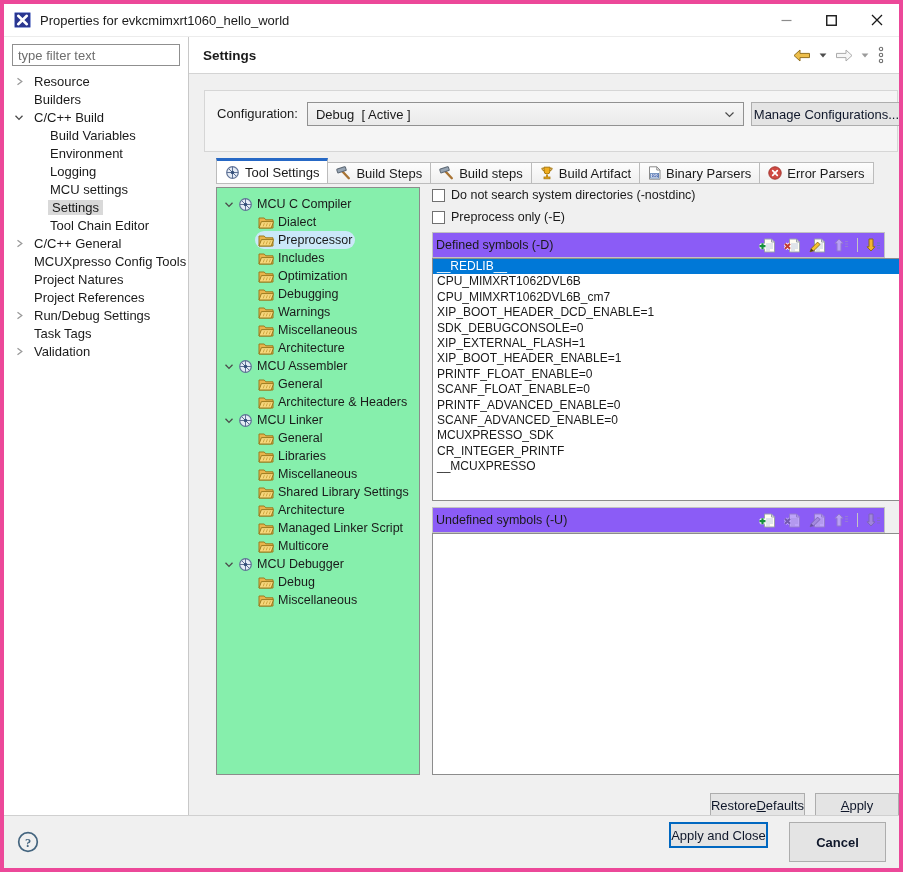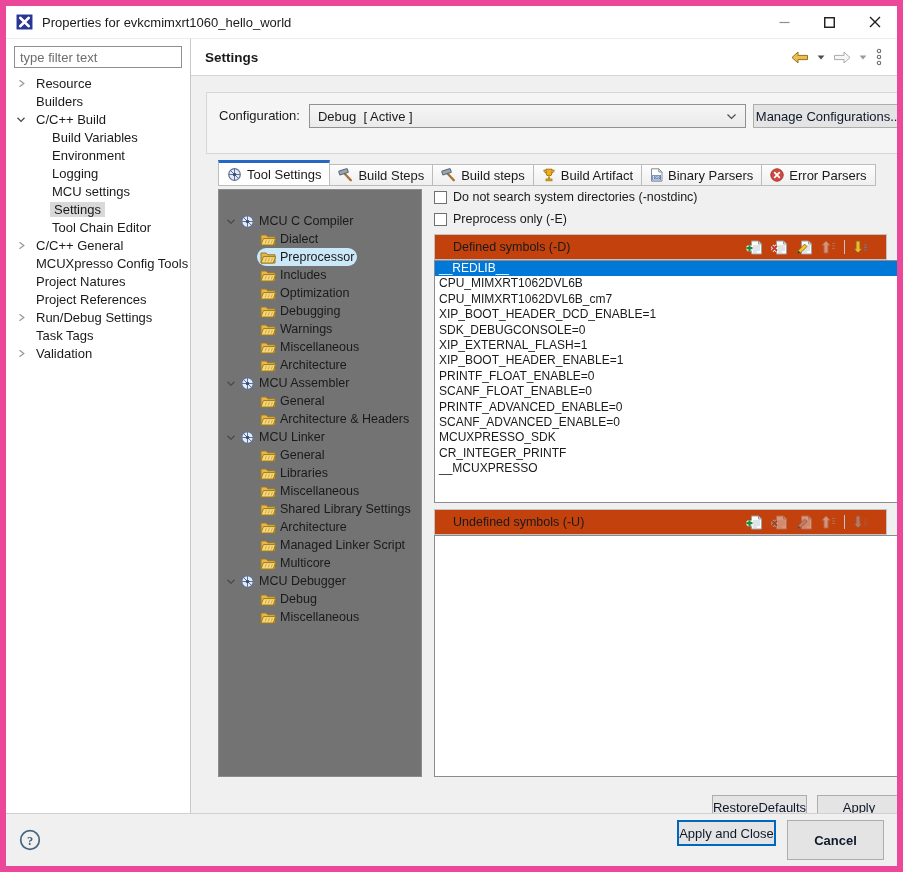--- a/index.html
+++ b/index.html
@@ -1,17 +1,17 @@
 <!DOCTYPE html>
 <html><head>
 <meta charset="utf-8">
 <style>
   * { box-sizing: border-box; margin: 0; padding: 0; }
   body { background:#c9c9c9; font-family:"Liberation Sans", sans-serif; }
-  .window{position:relative;width:903px;height:872px;background:#f0f0f0;border:6px solid #ec4899;
+  .window{position:relative;width:903px;height:872px;background:#f0f0f0;border:4px solid #ec4899;
     color:#1a1a1a;overflow:hidden;cursor:default;}
   
   .titlebar{position:absolute;top:0;left:0;right:0;height:33px;background:#fff;display:flex;
     align-items:center;padding-left:10px;border-bottom:1px solid #ececec;}
   .title-text{font-size:13px;margin-left:9px;}
   .winbtns{margin-left:auto;display:flex;height:100%;}
   .winbtn{width:45px;height:100%;display:flex;align-items:center;justify-content:center;cursor:pointer;}
   
   .main{position:absolute;top:33px;left:0;right:0;bottom:53px;display:flex;}
   .sidebar{width:185px;background:#fff;border-right:1px solid #c8c8c8;padding-top:7px;flex:none;}
@@ -41,35 +41,35 @@
   .combo .val{white-space:pre;flex:1;overflow:hidden;}
   .btn{border:1px solid #adadad;background:#e4e4e4;font:13px "Liberation Sans",sans-serif;color:#0f172a;
     display:flex;align-items:center;justify-content:center;cursor:pointer;}
   .manage{margin-left:7px;width:151px;height:24px;flex:none;}
   
   .tabs{position:absolute;left:27px;top:84px;height:26px;display:flex;align-items:flex-end;}
   .tab{display:flex;align-items:center;gap:5px;font-size:13px;padding:0 8px;height:22px;
     border:1px solid #bcbcbc;background:linear-gradient(#fdfdfd,#efefef);margin-right:-1px;cursor:pointer;white-space:nowrap;}
   .tab.active{background:#fff;border-top:3px solid #2668c5;height:26px;position:relative;z-index:2;}
   
-  .tree-panel{position:absolute;left:27px;top:113px;width:204px;height:588px;background:#737373;
-    border:1px solid #8c8c8c;padding-top:22px;overflow:hidden;}
+  .tree-panel{position:absolute;left:27px;top:113px;width:204px;height:588px;background:#86efac;
+    border:1px solid #8c8c8c;padding-top:7px;overflow:hidden;}
   .tt-row{display:flex;align-items:center;height:18px;font-size:12.5px;white-space:nowrap;cursor:pointer;}
   .tt-row .tw{width:12px;margin-left:6px;display:flex;justify-content:center;flex:none;}
   .tt-row .hl{display:flex;align-items:center;gap:4px;padding:0 3px;height:18px;}
   .tt-row.child{margin-left:38px;}
   .tt-row .hl.sel{background:#cbe8f9;border-radius:9px;}
   
   .cb-row{position:absolute;left:243px;display:flex;align-items:center;gap:6px;font-size:12.5px;
     height:16px;cursor:pointer;white-space:nowrap;}
   .cb{width:13px;height:13px;border:1px solid #707070;background:#fff;flex:none;}
   #cb1{top:113px;} #cb2{top:135px;}
   
   .group-hdr{position:absolute;left:243px;width:453px;height:26px;border:1px solid #c2c2c2;
-    background:#c2410c;display:flex;align-items:center;padding:0 18px;font-size:12.5px;}
+    background:#8b5cf6;display:flex;align-items:center;padding:0 3px;font-size:12.5px;}
   .hdr-defined{top:158px;} .hdr-undefined{top:433px;}
   .tb{margin-left:auto;display:flex;align-items:center;gap:8px;}
   .tb-btn{display:flex;align-items:center;cursor:pointer;}
   .tb-btn.disabled{filter:grayscale(1) opacity(.45);cursor:default;}
   .tb-sep{width:1px;height:14px;background:#c4c4c4;}
   .sym-list{position:absolute;left:243px;width:542px;background:#fff;border:1px solid #8c8c8c;overflow:hidden;}
   .list-defined{top:184px;height:243px;padding-right:17px;}
   .list-undefined{top:459px;height:242px;}
   .sym-row{height:15.4px;line-height:15.4px;font-size:12px;padding-left:4px;white-space:nowrap;}
   .sym-row.sel{background:#0078d7;color:#fff;}
@@ -79,21 +79,21 @@
   .scroll-btn.up{top:0;} .scroll-btn.down{bottom:0;}
   .scroll-thumb{position:absolute;top:19px;left:1px;width:15px;height:168px;background:#cdcdcd;}
   
   .foot-btn{position:absolute;}
   #restore{left:521px;top:719px;width:95px;height:24px;}
   #applyBtn{left:626px;top:719px;width:84px;height:24px;}
   
   .bottombar{position:absolute;left:0;right:0;bottom:0;height:53px;border-top:1px solid #d0d0d0;
     background:#f0f0f0;display:flex;align-items:center;padding:0 13px;}
   .help{display:flex;cursor:pointer;}
-  .bb-btns{margin-left:auto;display:flex;gap:11px;}
+  .bb-btns{margin-left:auto;display:flex;gap:21px;}
   #applyClose{width:99px;height:26px;border:2px solid #0067c0;}
   #cancel{width:97px;height:40px;font-weight:bold;}
   .icon{display:flex;align-items:center;flex:none;}
   u{text-decoration:underline;}
 </style>
 </head>
 <body>
 
 <div class="window">
 

